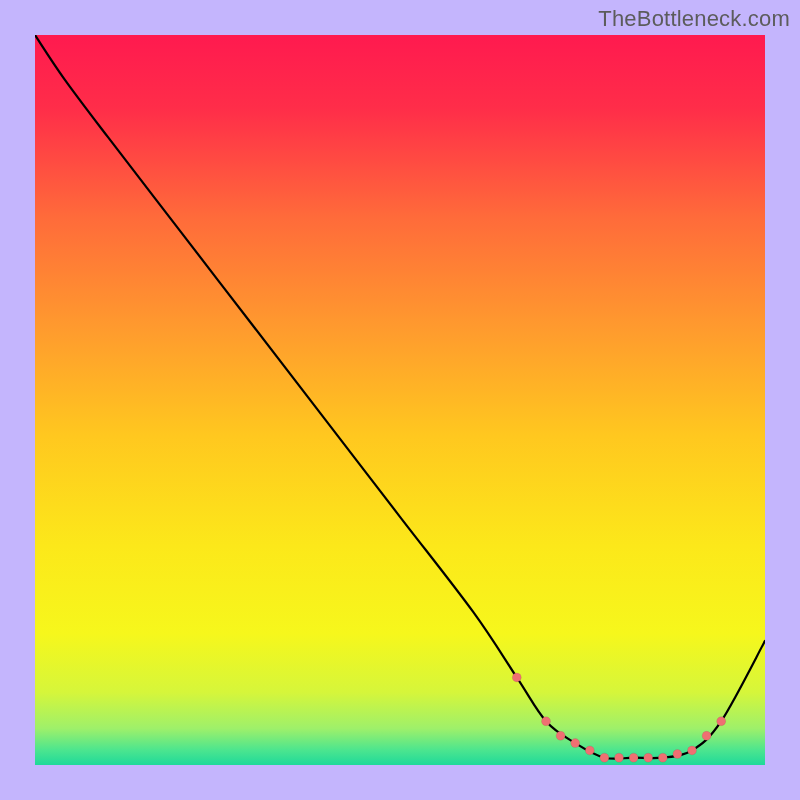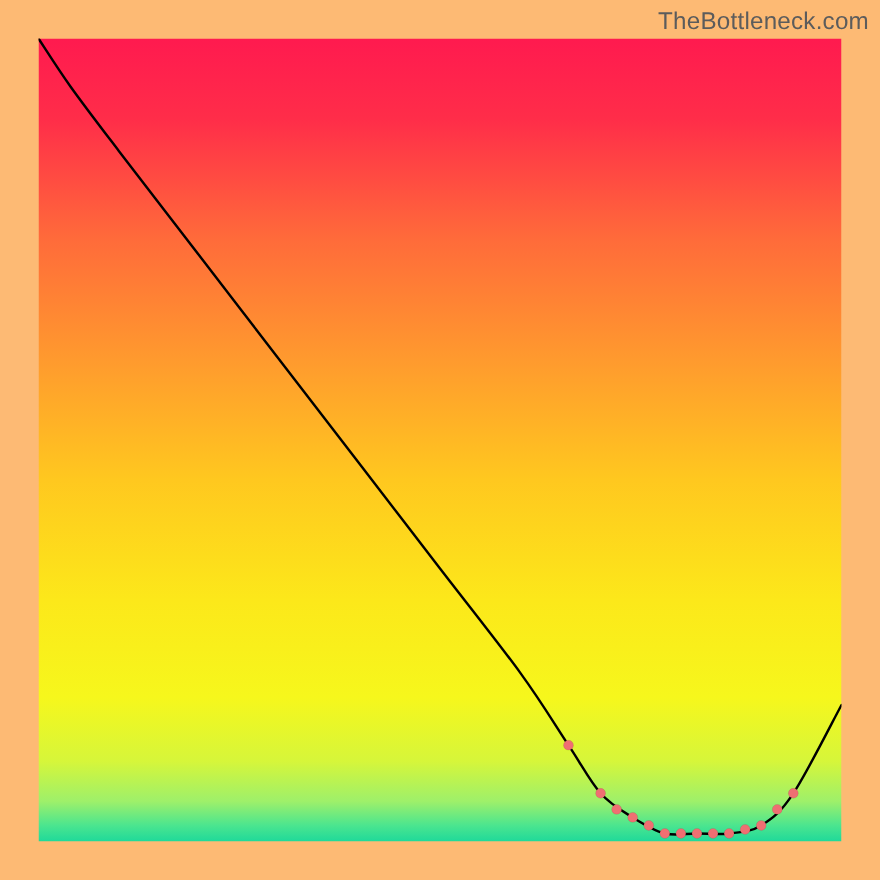--- a/index.html
+++ b/index.html
@@ -1,20 +1,20 @@
 <!DOCTYPE html>
 <html><head>
 <meta charset="utf-8">
 <style>
   * { margin: 0; padding: 0; box-sizing: border-box; }
   html, body { width: 800px; height: 800px; overflow: hidden; background: #000; }
   .outer {
     width: 800px;
     height: 800px;
-    background: #fdba74;
+    background: #c4b5fd;
     position: relative;
   }
   .watermark {
     position: absolute;
     top: 6px;
     right: 10px;
     font-family: Arial, Helvetica, sans-serif;
     font-size: 22px;
     font-weight: 500;
     color: #5c5c5c;

